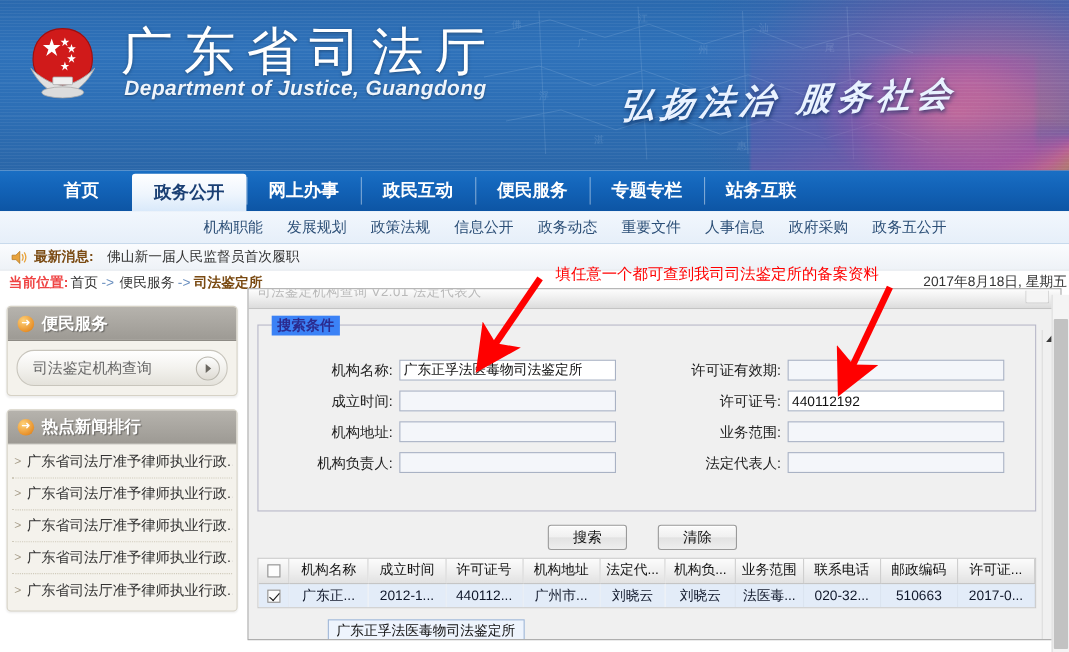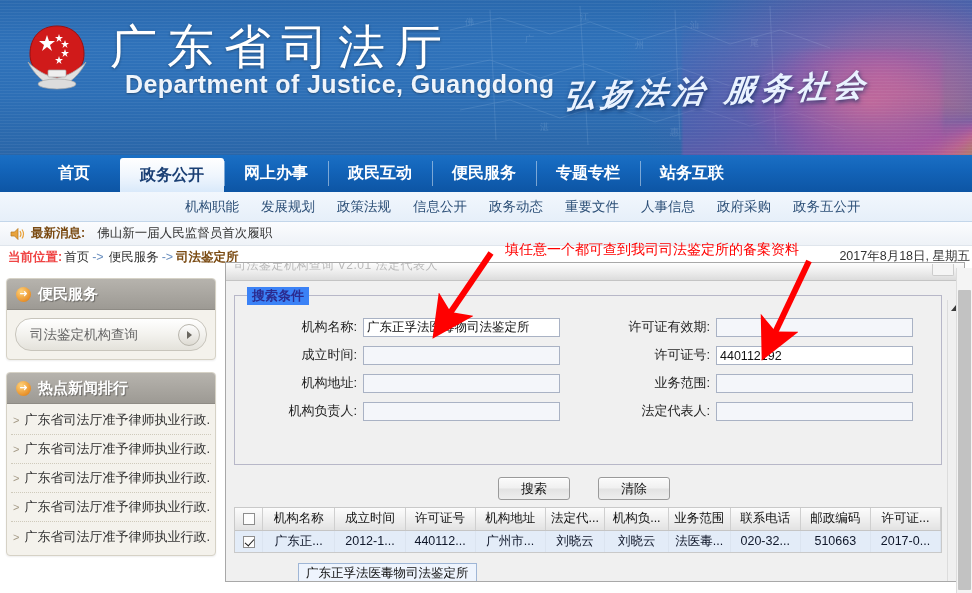--- a/index.html
+++ b/index.html
@@ -51,24 +51,25 @@
     position: absolute; left: 18px; top: 18px; width: 78px; height: 78px;
   }
   .banner-title {
     position: absolute; left: 110px; top: 16px;
     color: #ffffff;
     font-size: 47px; font-weight: normal; letter-spacing: 10px;
     font-family: "DejaVu Sans", "Liberation Sans", sans-serif;
     text-shadow: 0 1px 3px rgba(0,0,0,0.35);
   }
   .banner-sub {
-    position: absolute; left: 125px; top: 70px;
+    position: absolute; left: 113px; top: 70px;
     color: #eef4fb;
-    font-size: 25px; letter-spacing: 0.4px; font-weight: 600;
+    font-size: 19px; letter-spacing: 0.4px; font-weight: 600;
     text-shadow: 0 1px 2px rgba(0,0,0,0.35);
+    font-style: italic;
   }
   .calligraphy {
     position: absolute; left: 565px; top: 70px;
     color: #e9f2ff;
     font-size: 31px; letter-spacing: 5px;
     font-style: italic; font-weight: bold;
     font-family: "DejaVu Serif", "Liberation Serif", serif;
     text-shadow: 1px 2px 4px rgba(10,40,90,0.75);
     transform: skewX(-9deg) rotate(-2.2deg);
     white-space: nowrap;
@@ -238,21 +239,21 @@
   .fs-legend {
     position: absolute; left: 12px; top: -9px;
     background: #3b82f6; padding: 0 5px;
     color: #2b2b8f; font-weight: bold; font-size: 13px;
   }
   .form-grid {
     position: absolute; left: 0; top: 22px; right: 0;
     display: flex;
   }
   .form-col { width: 50%; }
-  .frow { display: flex; align-items: flex-start; height: 28px; }
+  .frow { display: flex; align-items: flex-end; height: 28px; }
   .flabel {
     width: 128px; text-align: right; padding-right: 6px;
     font-size: 13px; color: #222;
   }
   .finput {
     width: 197px; height: 19px;
     border: 1px solid #a9b2c4;
     background: #f4f6fa;
     font-size: 12.5px; color: #111;
     padding: 0 3px;

